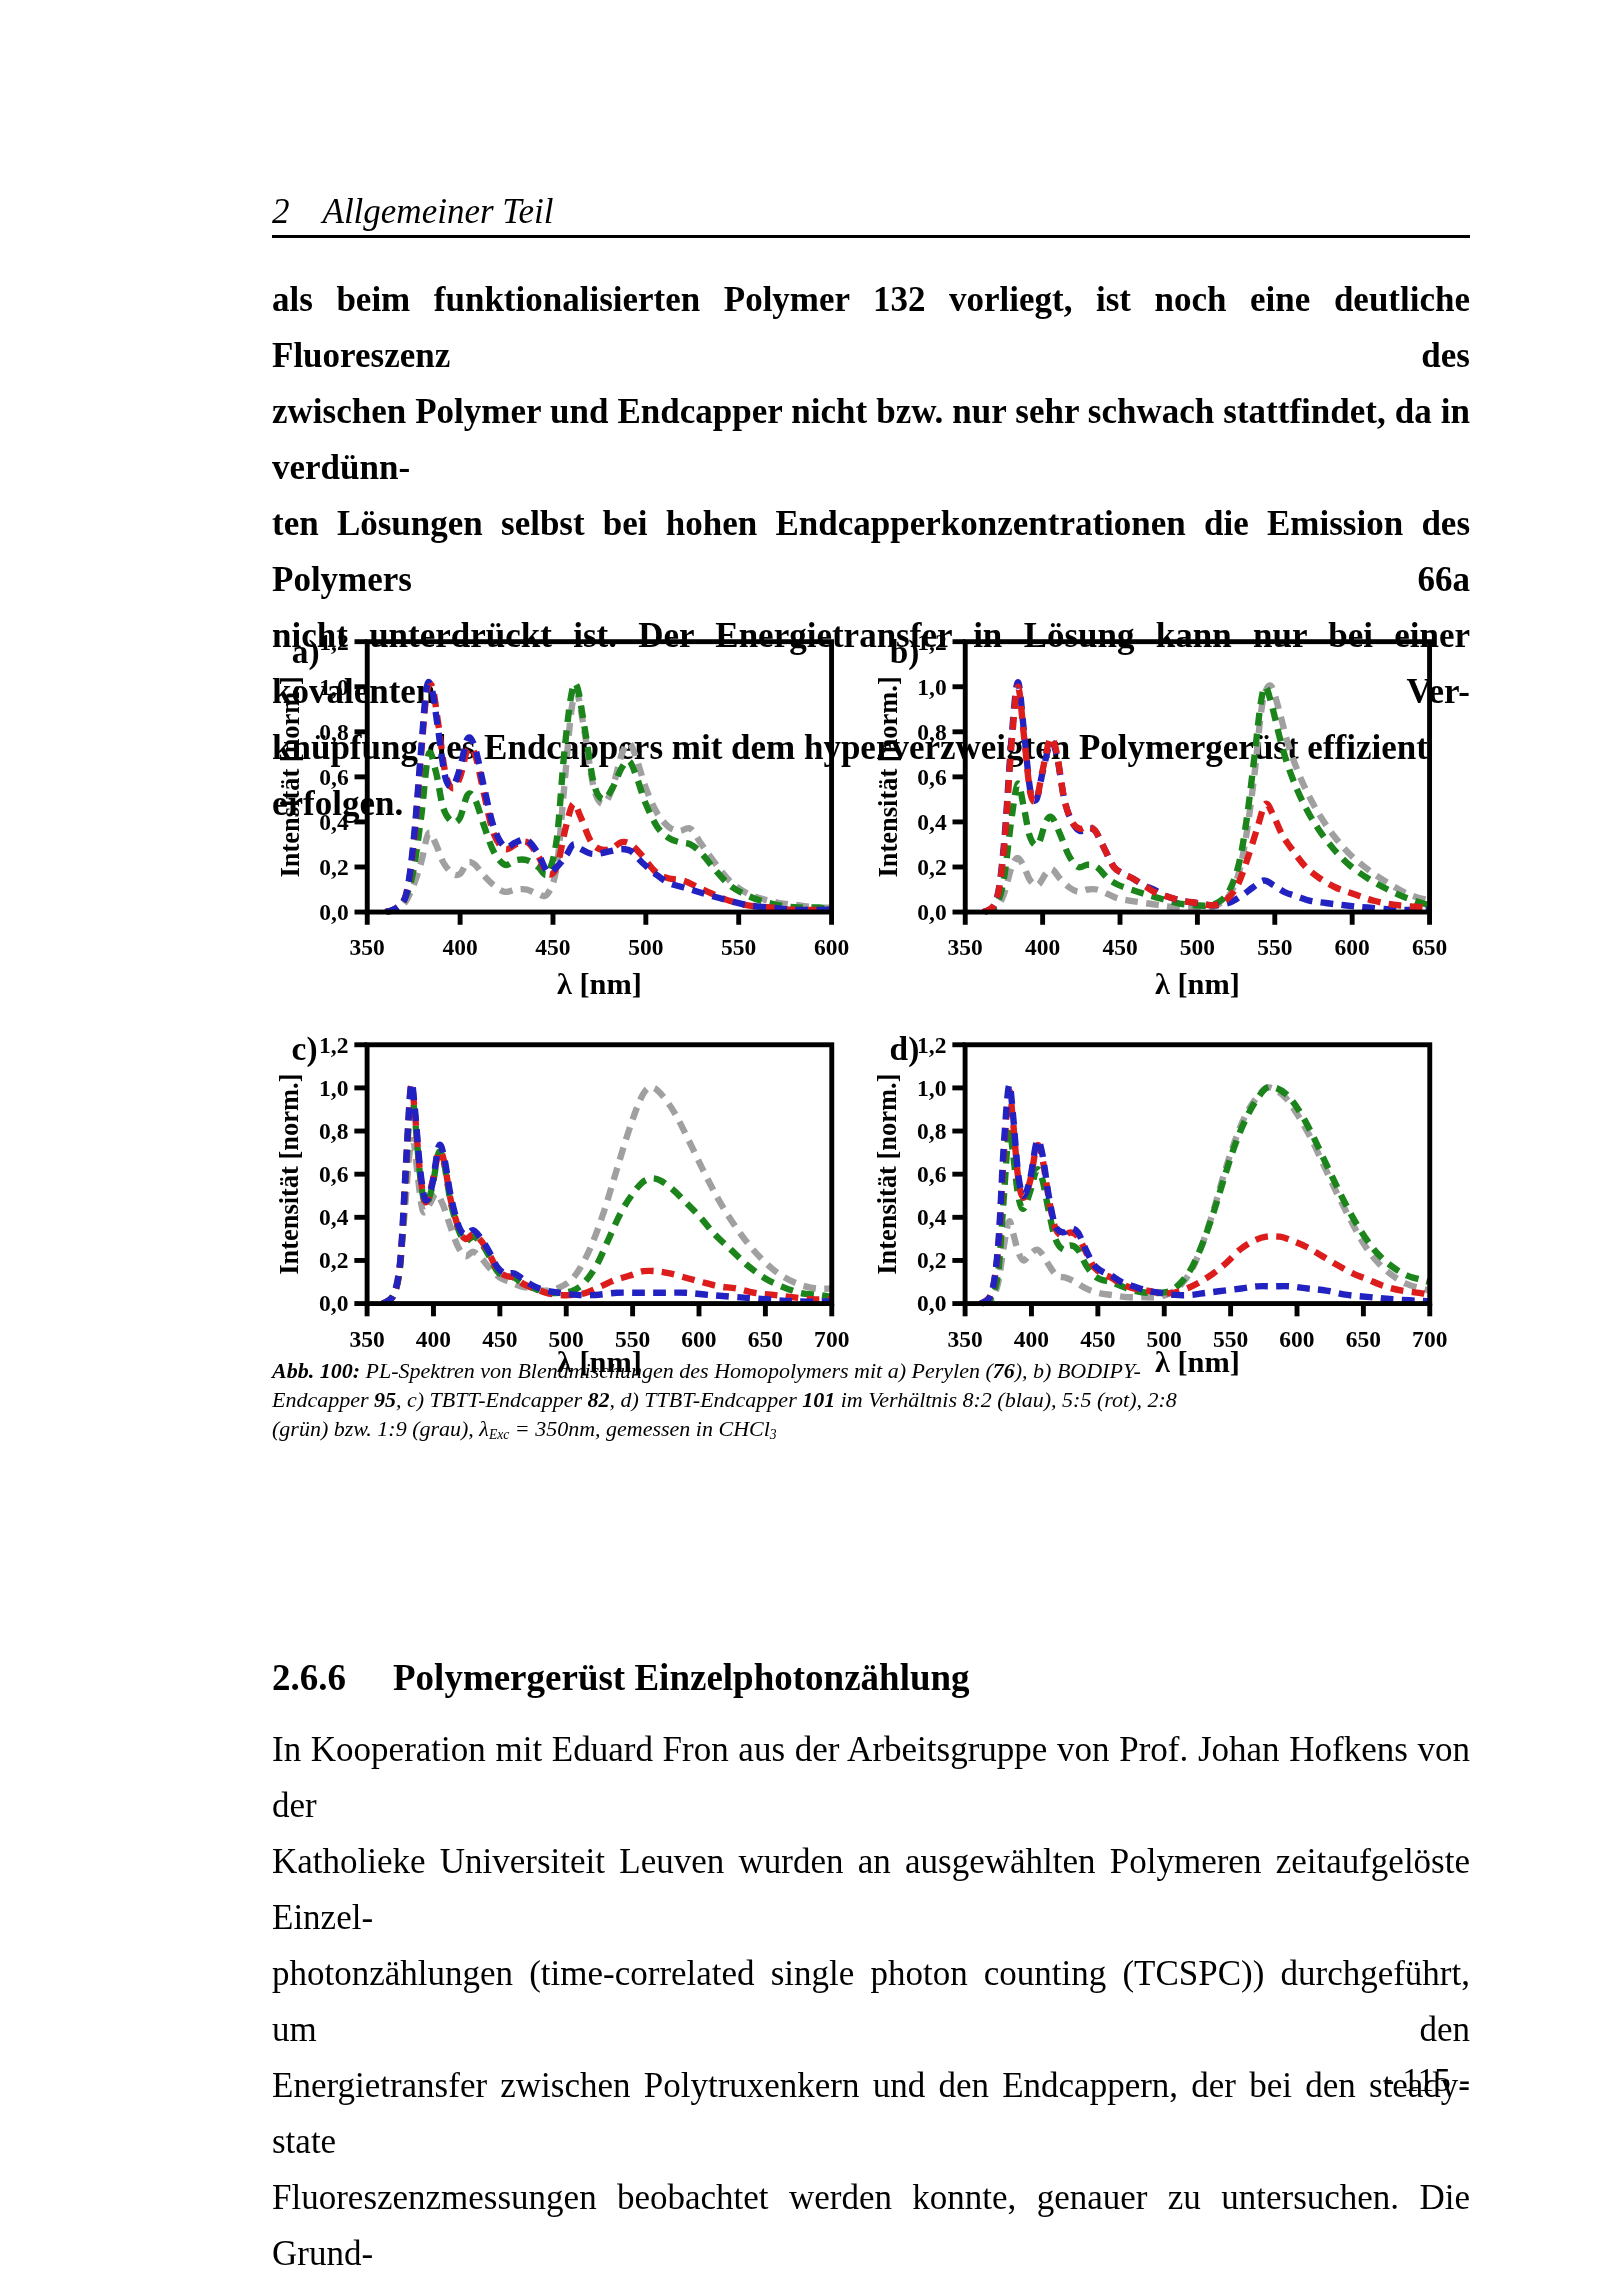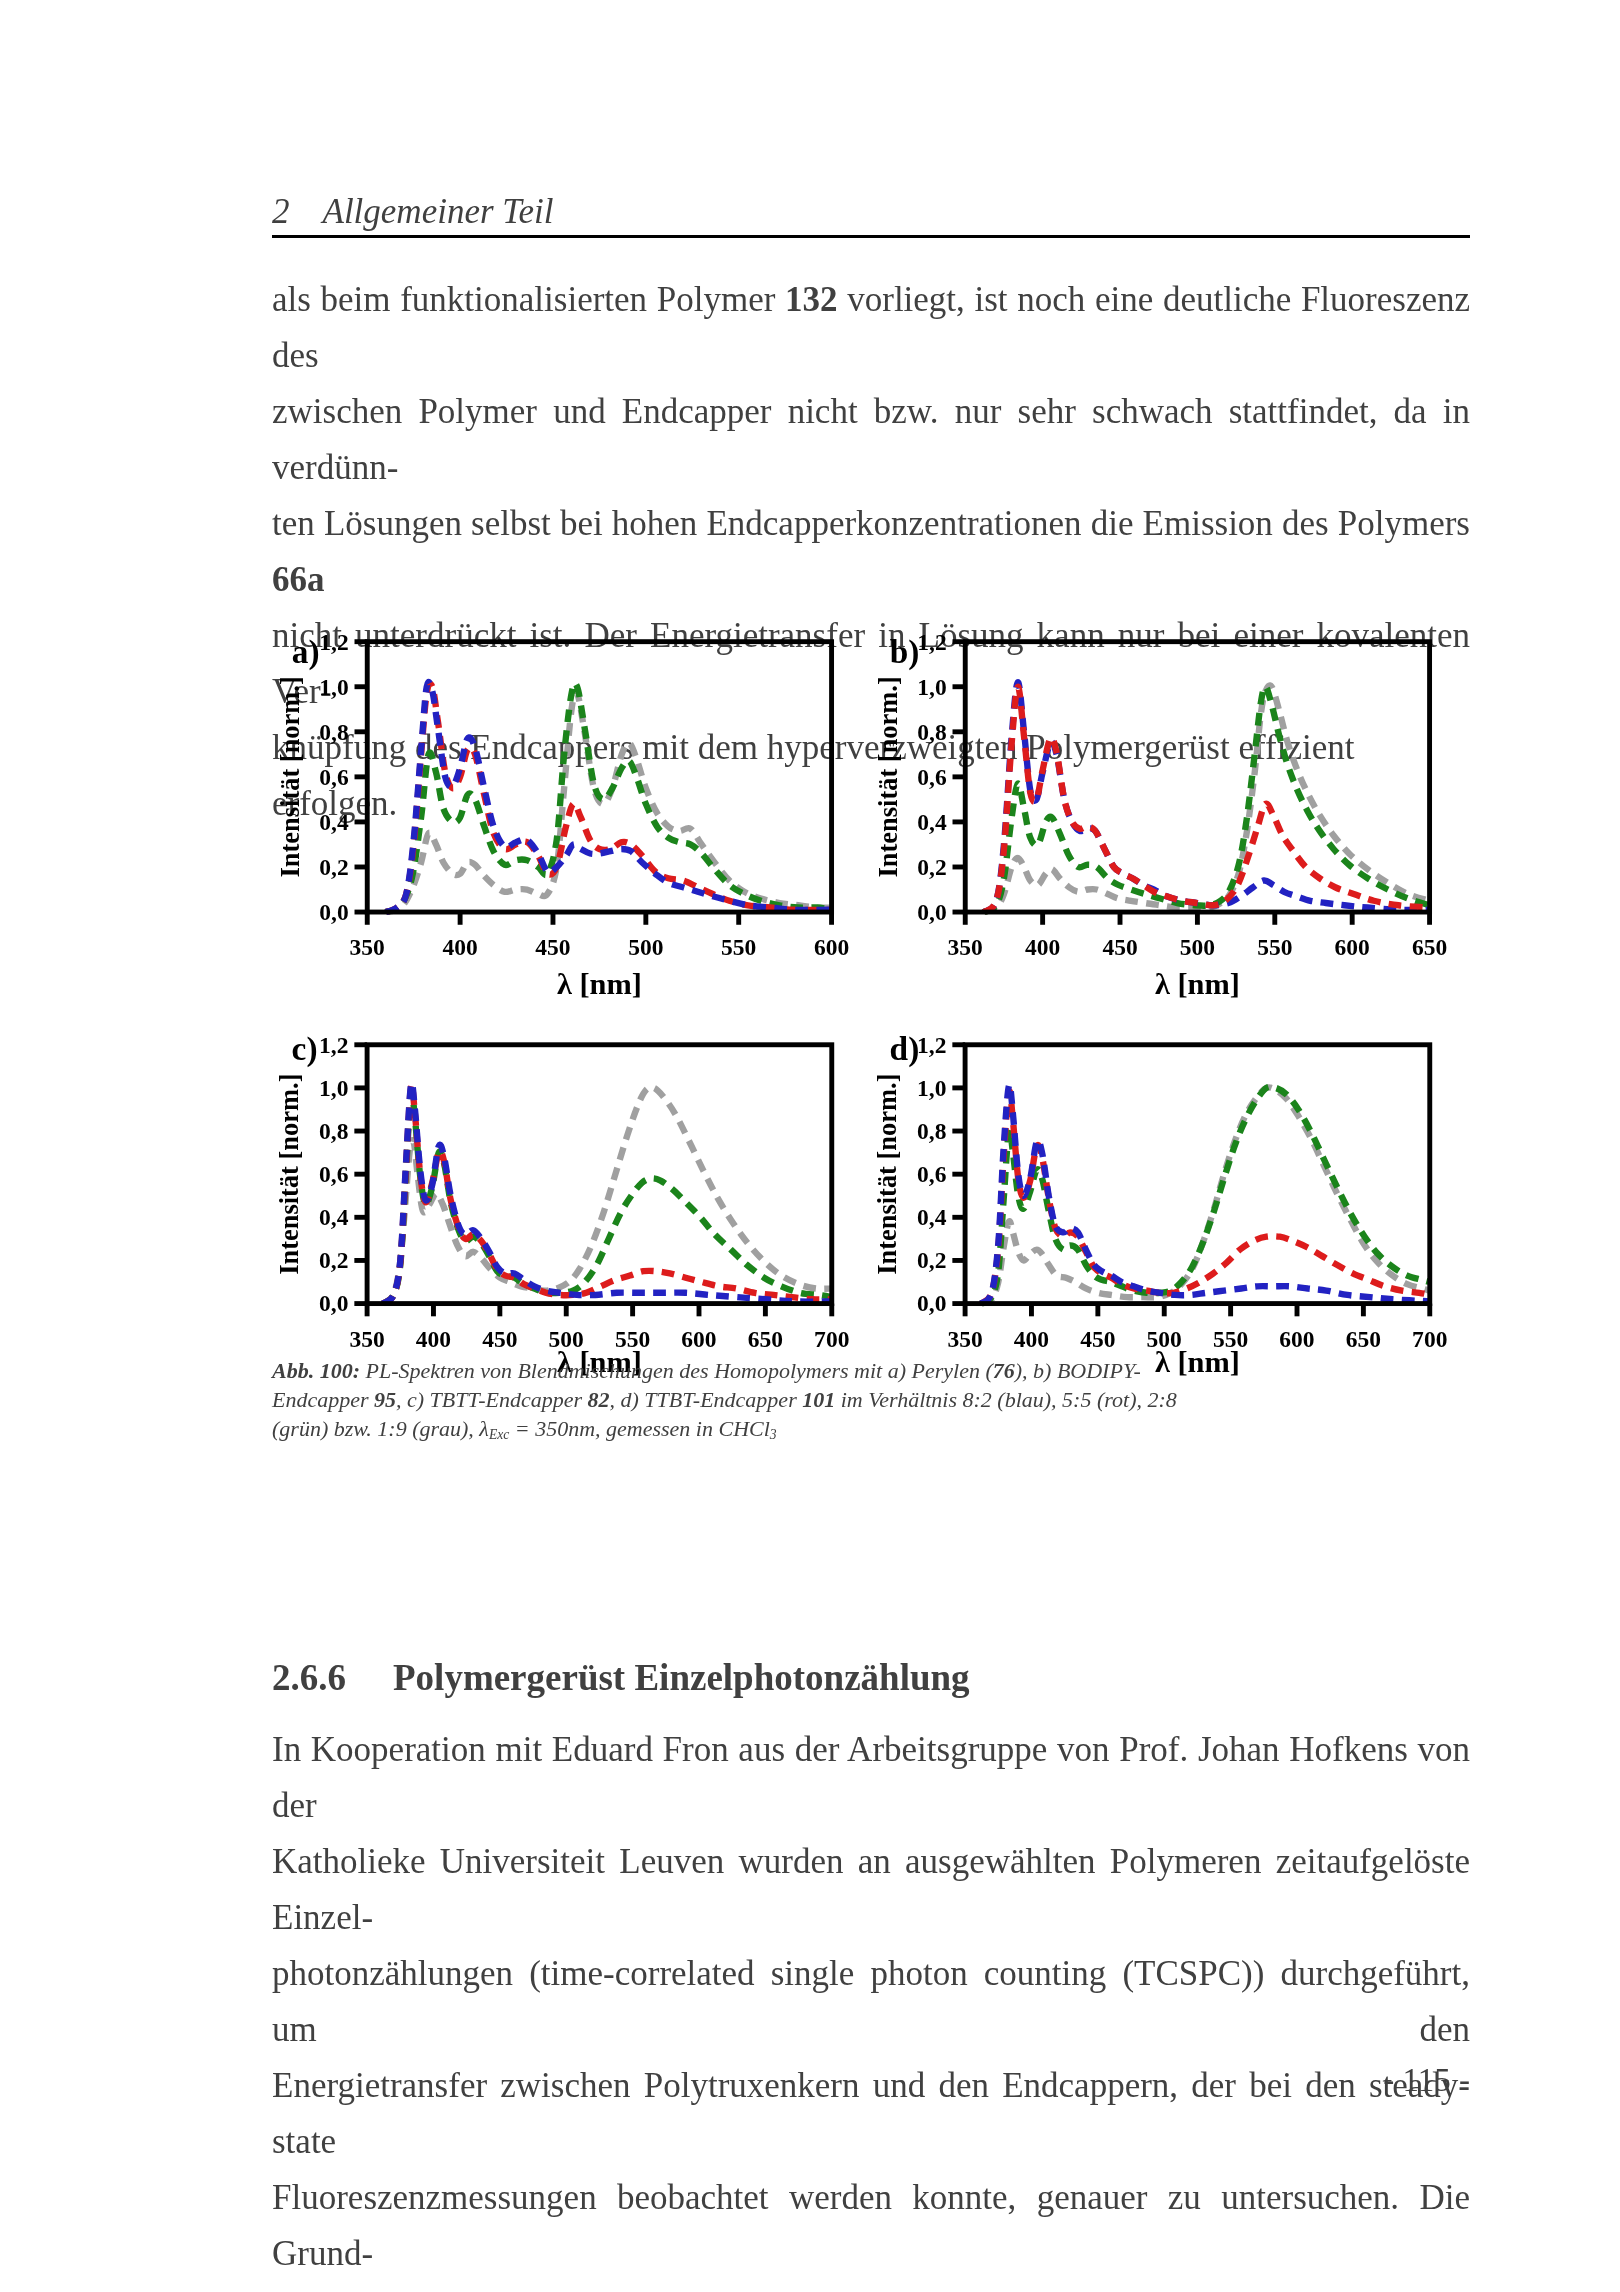--- a/index.html
+++ b/index.html
@@ -1,25 +1,25 @@
 <!DOCTYPE html>
 <html><head>
 <meta charset="utf-8">
 <style>
   html,body{margin:0;padding:0;background:#ffffff;}
   .page{position:relative;width:1620px;height:2293px;background:#ffffff;overflow:hidden;
-        font-family:"Liberation Serif","DejaVu Serif",serif;color:#404040;}
+        font-family:"Liberation Serif","DejaVu Serif",serif;color:#000000;}
   .content-col{position:absolute;left:272px;width:1198px;}
   
   .runhead{top:192px;font-style:italic;font-size:35px;}
   .runhead .rh-num{margin-right:33px;}
   .head-rule{position:absolute;left:272px;top:235px;width:1198px;height:2.9px;background:#000;}
   
   .para{font-size:35px;line-height:56px;}
-  .para-1{top:272px;}
+  .para-1{top:272px;font-weight:bold;}
   .para-2{top:1722px;}
   .tline{text-align:justify;text-align-last:justify;}
   .tline-last{text-align:left;text-align-last:left;}
   
   .chart{position:absolute;}
   #chart0{left:272px;top:626px;}
   #chart1{left:870px;top:626px;}
   #chart2{left:272px;top:1029px;}
   #chart3{left:870px;top:1029px;}
   svg text{font-family:"Liberation Serif","DejaVu Serif",serif;}

